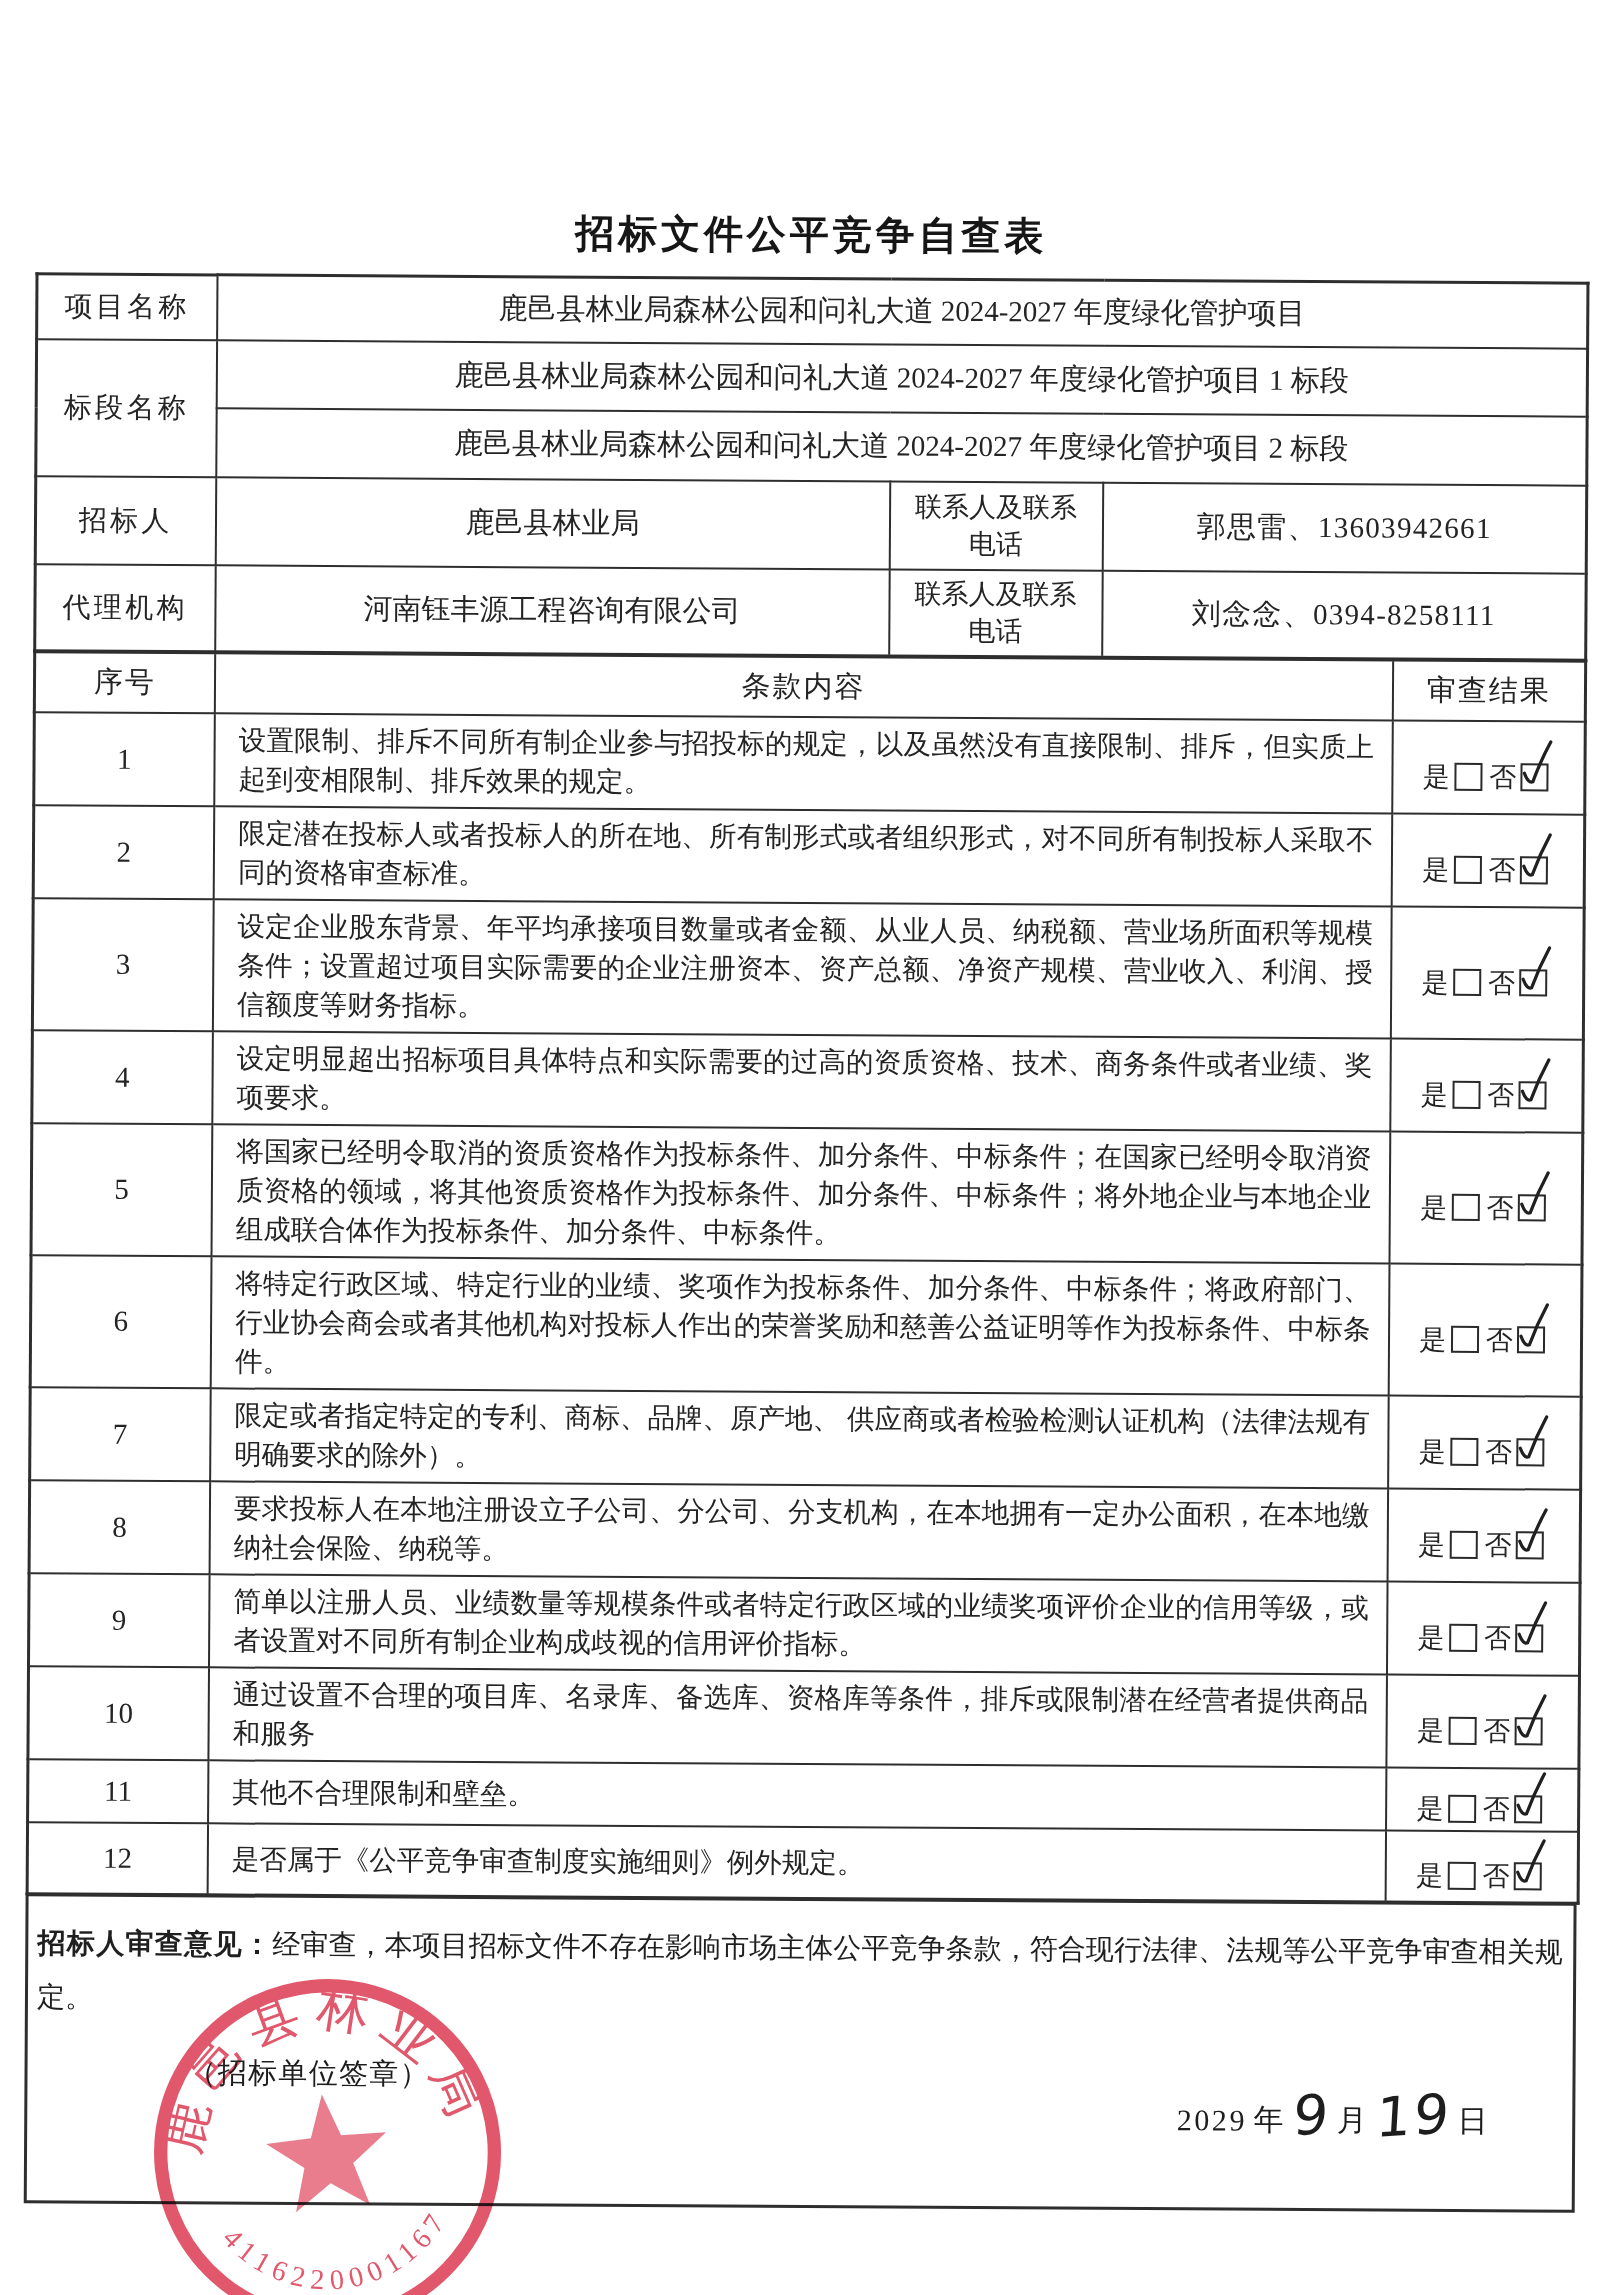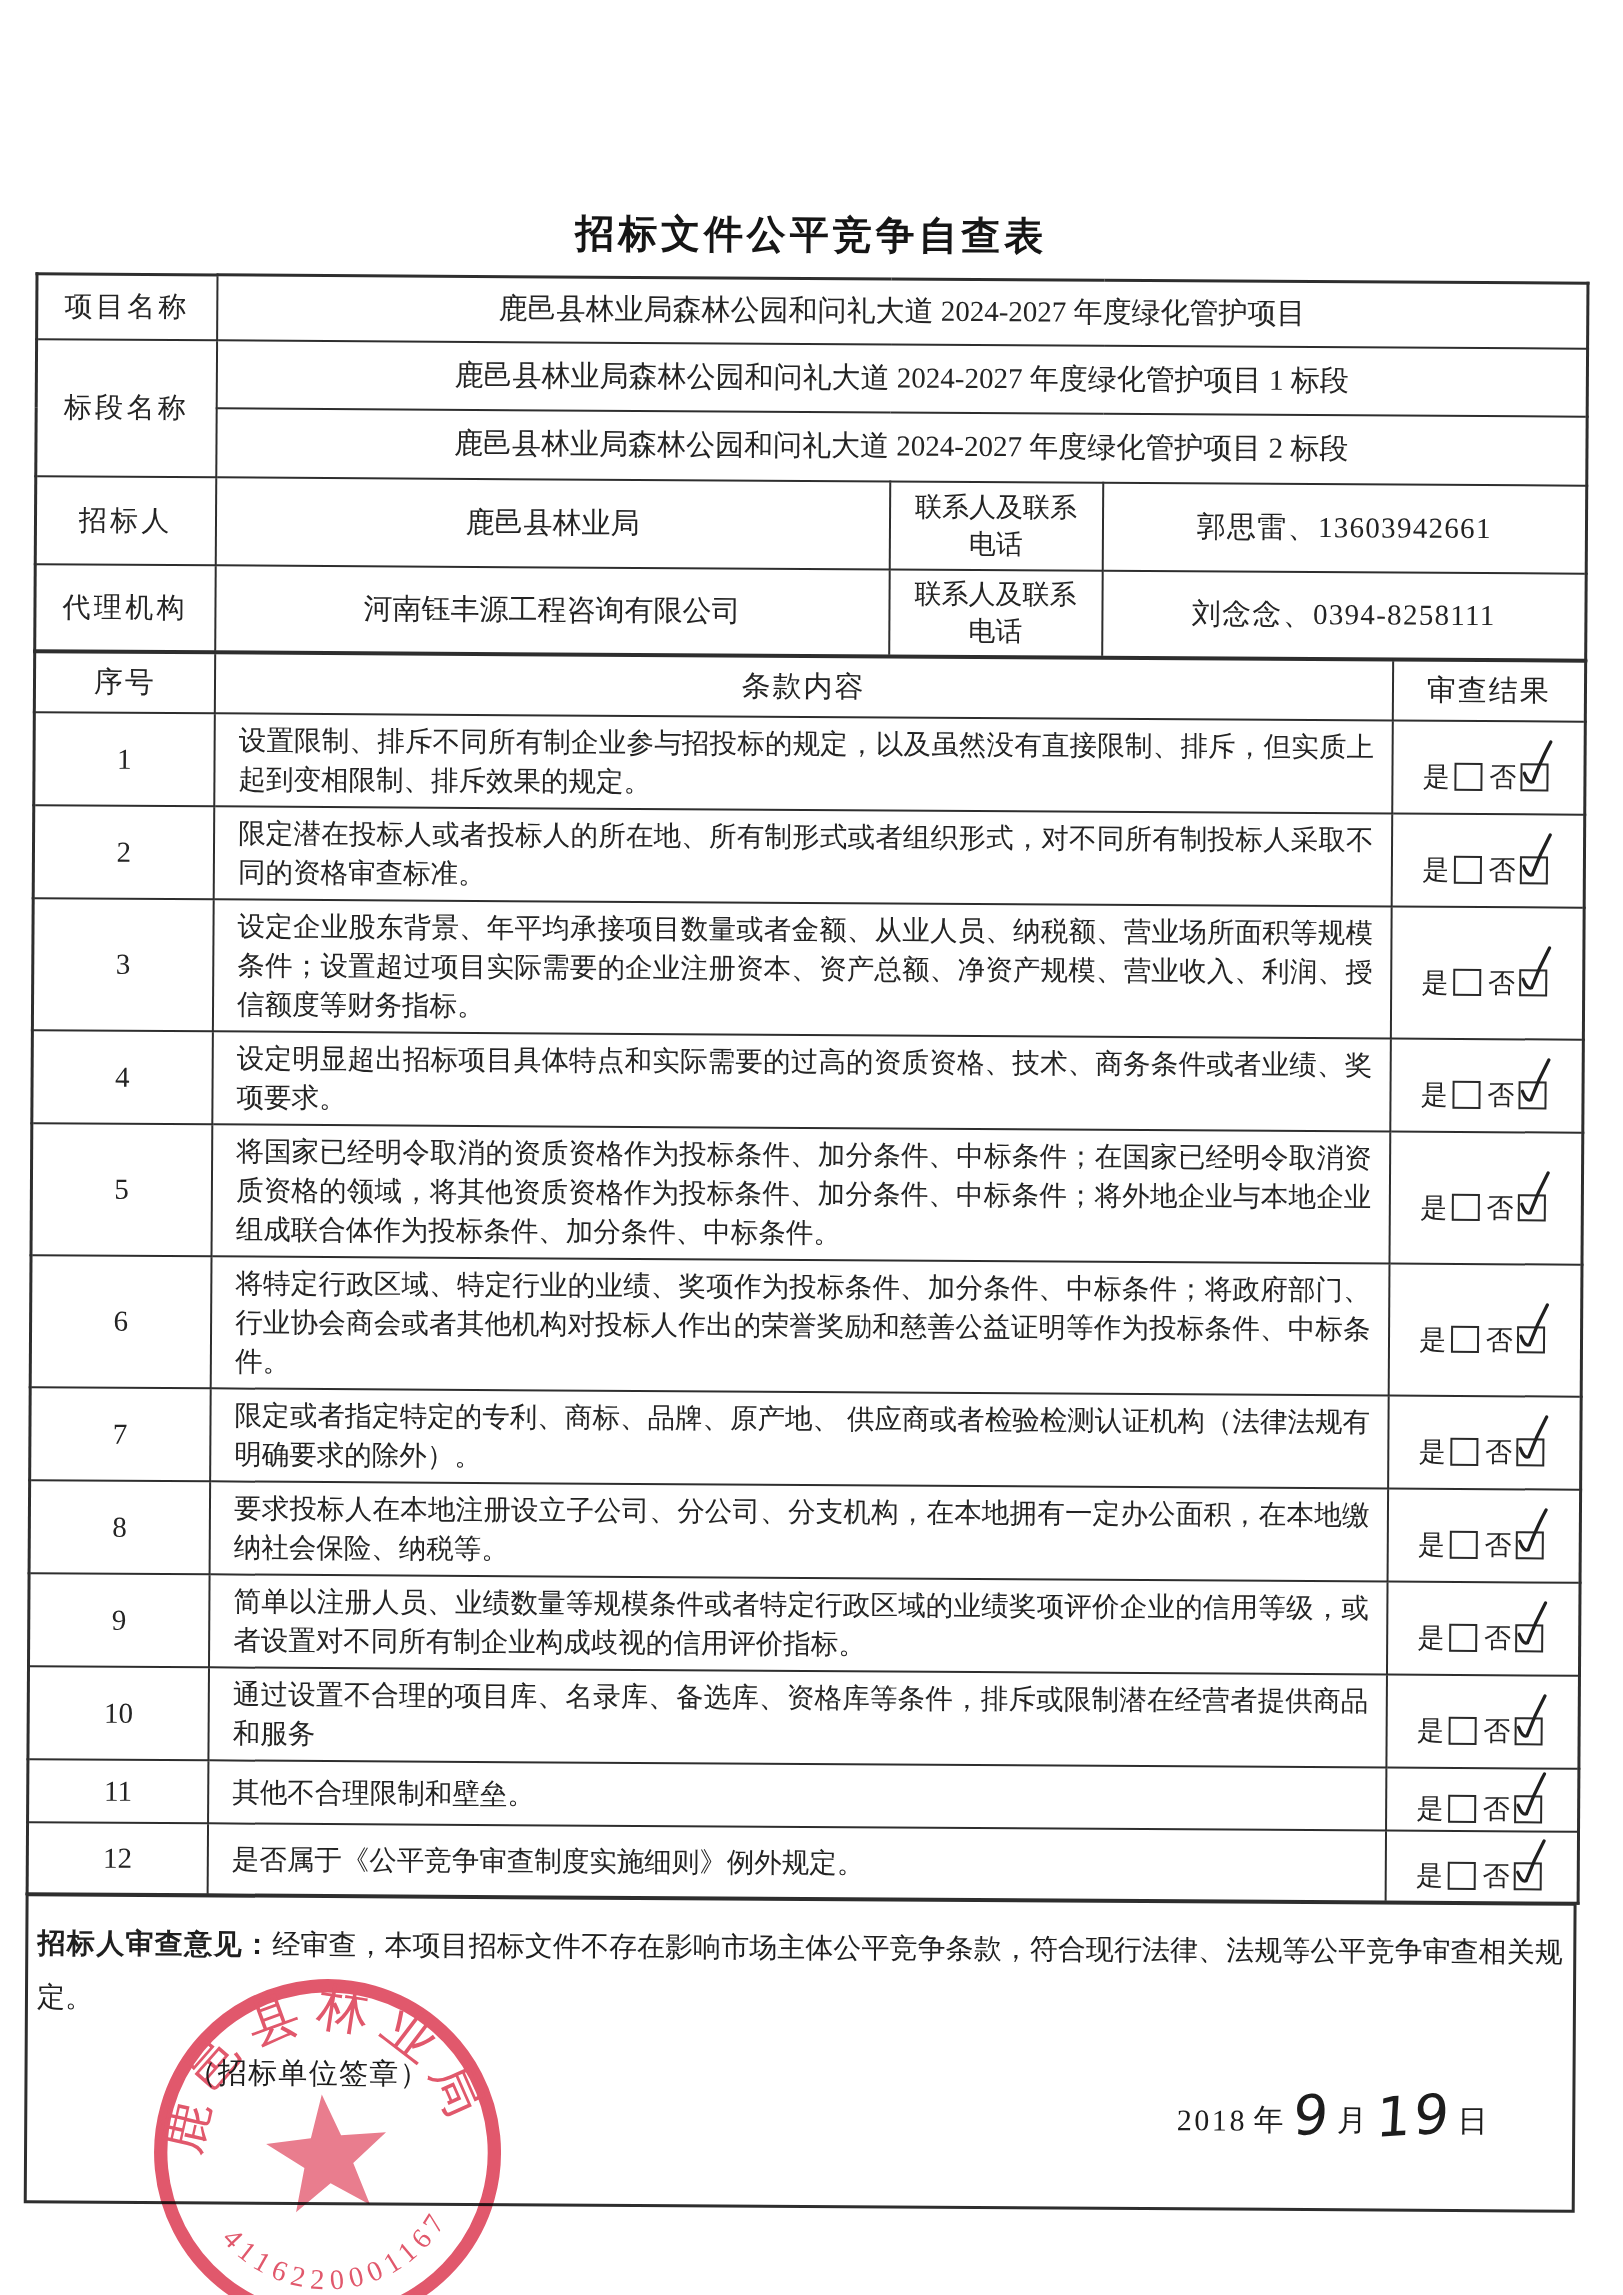--- a/index.html
+++ b/index.html
@@ -330,21 +330,21 @@
         <polygon class="star" points="110,75 119.1,100.5 146.1,101.3 124.7,117.8 132.3,143.7 110,128.5 87.7,143.7 95.3,117.8 73.9,101.3 100.9,100.5"></polygon>
         <text font-size="31" letter-spacing="7" text-anchor="middle">
           <textPath href="#arcTop" startOffset="50%">鹿邑县林业局</textPath>
         </text>
         <text font-size="17" letter-spacing="4" text-anchor="middle">
           <textPath href="#arcBottom" startOffset="50%">4116220001167</textPath>
         </text>
       </svg>
 
       <div class="date-line">
-        <span>2018</span>
+        <span>2029</span>
         <span>年</span>
         <span class="hand">9</span>
         <span>月</span>
         <span class="hand">19</span>
         <span>日</span>
       </div>
     </div>
 
   </div>
 </div>

